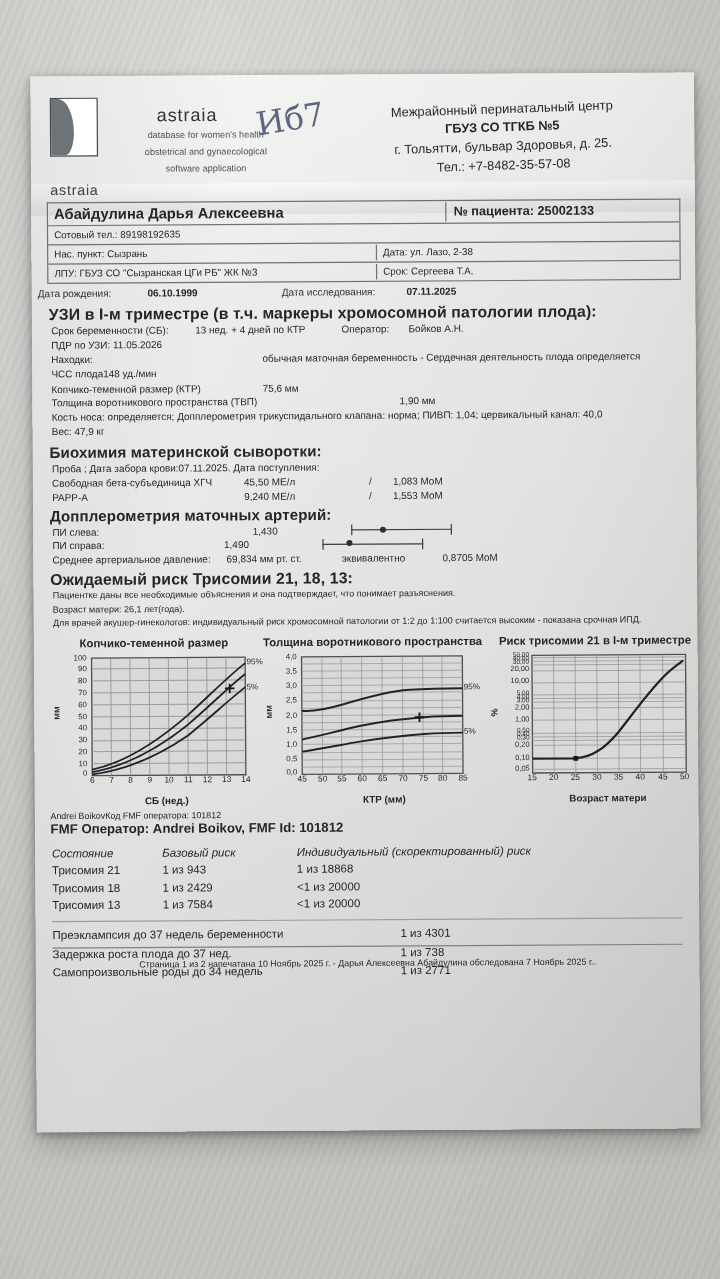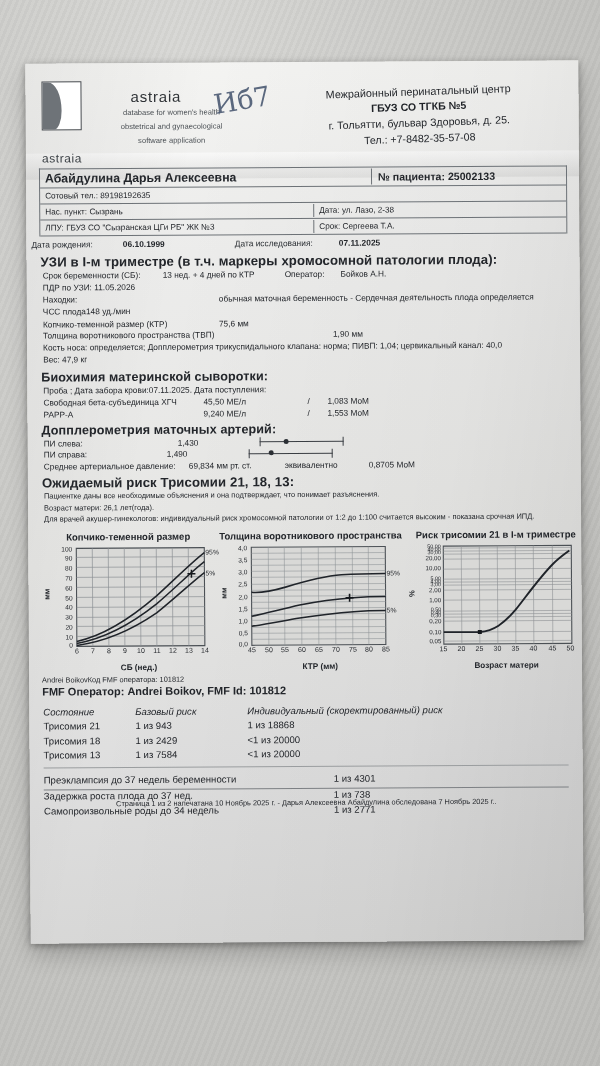--- a/index.html
+++ b/index.html
@@ -211,31 +211,31 @@
   </div>
   <div class="row2">
     <span style="width:160px">PAPP-A</span>
     <span style="width:104px">9,240 МЕ/л</span>
     <span style="width:20px">/</span>
     <span>1,553 MoM</span>
   </div>
 
   <div class="sec sm">Допплерометрия маточных артерий:</div>
   <div class="row2" style="align-items:center">
-    <span style="width:134px">ПИ слева:</span>
+    <span style="width:167px">ПИ слева:</span>
     <span style="width:80px">1,430</span>
     <span class="whisk">
       <span class="bar"></span>
           <span class="cap" style="left:2px"></span>
       <span class="cap" style="right:2px"></span>
           <span class="dot" style="left:26px"></span>
     </span>
   </div>
   <div class="row2" style="align-items:center">
-    <span style="width:123px">ПИ справа:</span>
+    <span style="width:143px">ПИ справа:</span>
     <span style="width:80px">1,490</span>
     <span class="whisk">
       <span class="bar"></span>
           <span class="cap" style="left:2px"></span>
       <span class="cap" style="right:2px"></span>
           <span class="dot" style="left:22px"></span>
     </span>
   </div>
   <div class="row2">
     <span style="width:145px">Среднее артериальное давление:</span>

